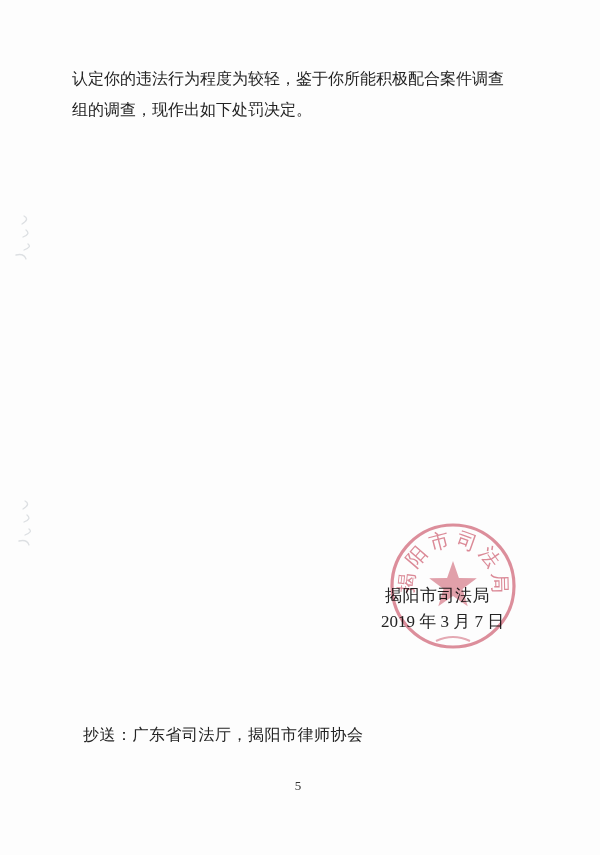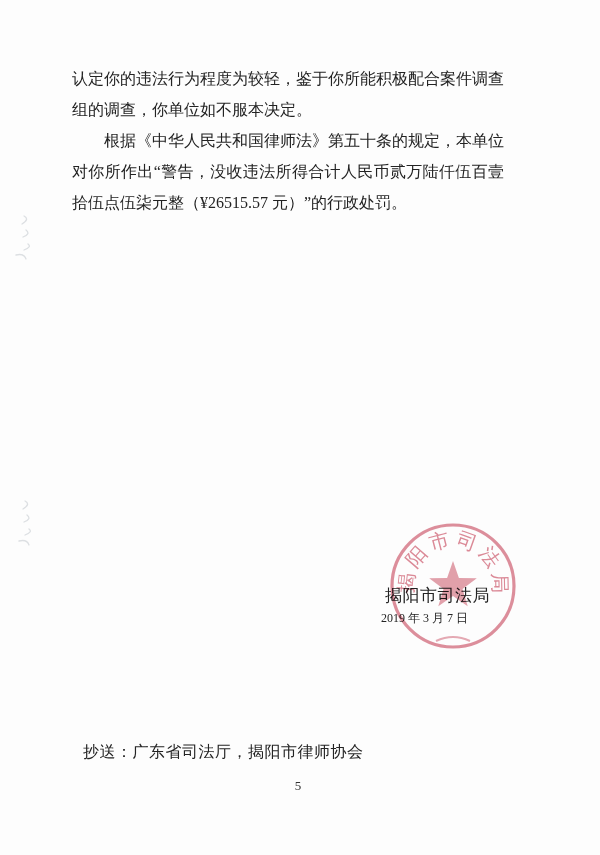--- a/index.html
+++ b/index.html
@@ -35,32 +35,32 @@
     position: absolute;
     left: 385px;
     top: 584px;
     font-size: 17px;
     letter-spacing: 0.5px;
   }
   .sign-date {
     position: absolute;
     left: 381px;
     top: 610px;
-    font-size: 12px;
+    font-size: 17px;
   }
   .seal {
     position: absolute;
     left: 386px;
     top: 521px;
     mix-blend-mode: multiply;
   }
   .cc-line {
     position: absolute;
     left: 83px;
-    top: 742px;
+    top: 725px;
     font-size: 16px;
     letter-spacing: 0.5px;
   }
   .page-number {
     position: absolute;
     left: 286px;
     top: 778px;
     width: 24px;
     text-align: center;
     font-size: 13px;
@@ -74,22 +74,21 @@
 <div class="page">
 
   <svg class="smudge" style="left:10px; top:210px" width="26" height="56" viewBox="0 0 26 56">
     <path d="M14 6 q6 3 -2 8 M16 20 q5 4 -3 7 M18 34 q4 3 -4 6 M6 45 q8 -2 10 4" stroke="#bcc2c8" fill="none" stroke-width="1.3" stroke-linecap="round"></path>
   </svg>
   <svg class="smudge" style="left:12px; top:496px" width="26" height="58" viewBox="0 0 26 58">
     <path d="M13 5 q6 3 -2 8 M15 19 q5 4 -3 7 M17 33 q4 3 -4 6 M7 45 q8 -2 10 4" stroke="#bcc2c8" fill="none" stroke-width="1.3" stroke-linecap="round"></path>
   </svg>
 
   <div class="body-text">
-    <p>认定你的违法行为程度为较轻，鉴于你所能积极配合案件调查组的调查，你单位如不服本决定。</p>
-    <p class="p-indent">根据《中华人民共和国律师法》第五十条的规定，本单位对你所作出“警告，没收违法所得合计人民币贰万陆仟伍百壹拾伍点伍柒元整（¥26515.57 元）”的行政处罚。</p>
+    <p>认定你的违法行为程度为较轻，鉴于你所能积极配合案件调查组的调查，现作出如下处罚决定。</p>
   </div>
 
   <div class="sign-issuer">揭阳市司法局</div>
   <div class="sign-date">2019 年 3 月 7 日</div>
 
   <svg class="seal" width="134" height="134" viewBox="0 0 134 134">
     <circle cx="67" cy="65" r="61" fill="none" stroke-width="3.2" opacity="0.6" stroke="#c8445a"></circle>
     <path id="sealArc" d="M 31.7 83.8 A 40 40 0 1 1 102.3 83.8" fill="none"></path>
     <text font-size="20" letter-spacing="4" opacity="0.62" fill="#c8445a">
       <textPath href="#sealArc" startOffset="12">揭阳市司法局</textPath>

